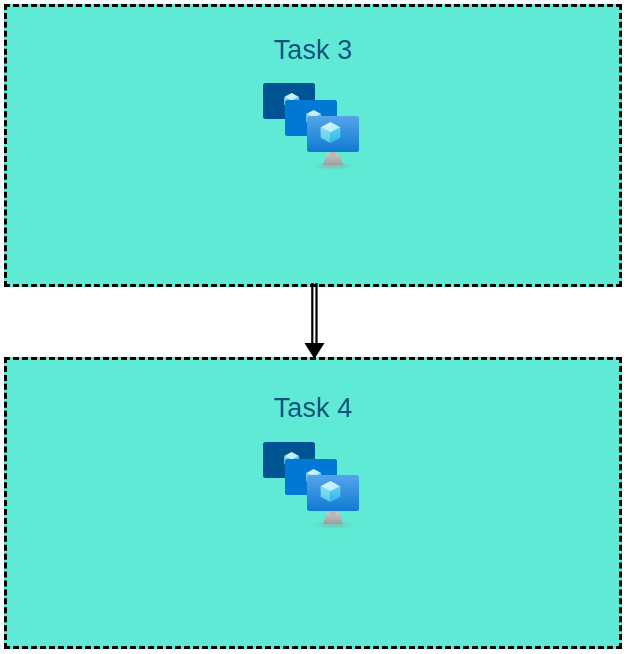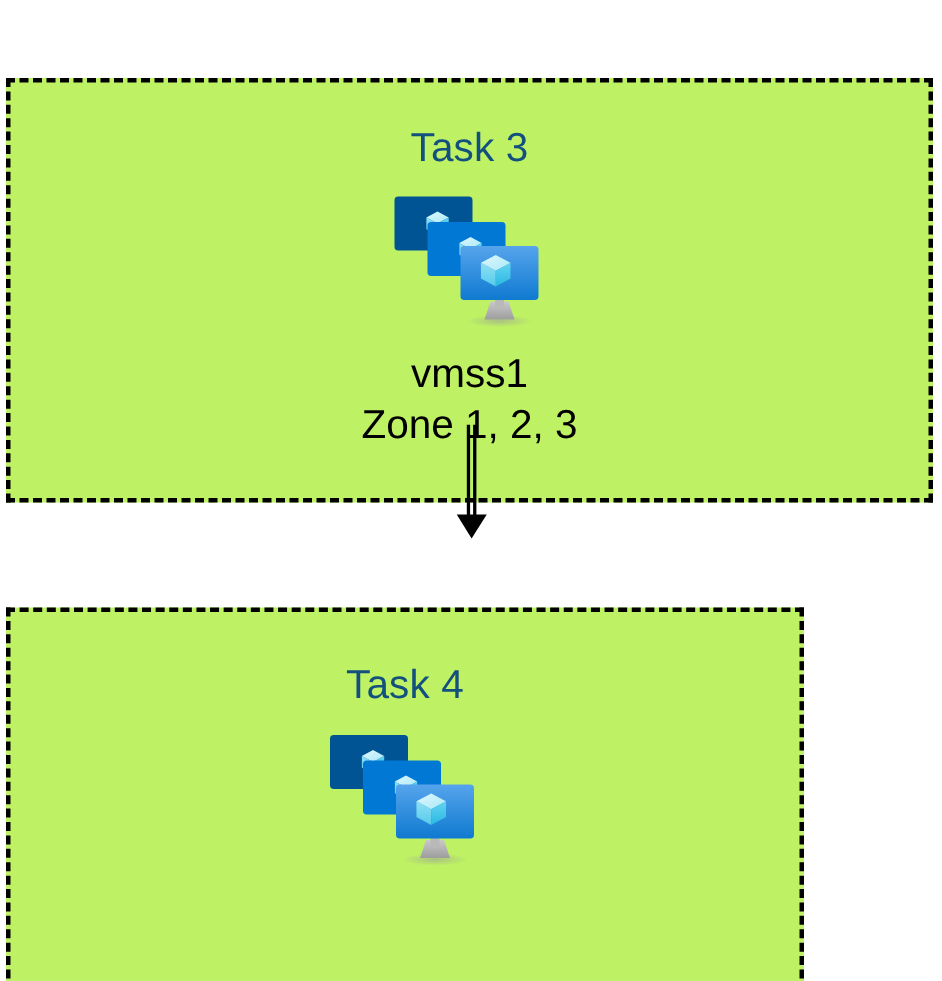--- a/index.html
+++ b/index.html
@@ -22,34 +22,33 @@
     top: 0;
     width: 628px;
     height: 654px;
     background: #ffffff;
   }
 
   
   .task-box {
     position: absolute;
     box-sizing: border-box;
-    background: #bef264;
+    background: #5eead4;
     border: 3px dashed #000000;
-    margin-top: 48px;
   }
   #task-box-3 {
     left: 4px;
     top: 4px;
     width: 618px;
     height: 283px;
   }
   #task-box-4 {
     left: 4px;
     top: 357px;
-    width: 532px;
+    width: 618px;
     height: 292px;
   }
 
   .box-inner {
     position: absolute;
     left: 0;
     right: 0;
     top: 0;
     bottom: 0;
     display: flex;
@@ -168,24 +167,20 @@
 
           <rect x="46" y="37" width="52" height="36" rx="2.5" fill="url(#frontScreen3)"></rect>
           <g transform="translate(58,43) scale(0.82)">
             <polygon points="14,0 26,6.4 14,12.8 2,6.4" fill="url(#cubeTopA3)"></polygon>
             <polygon points="2,6.4 14,12.8 14,25.6 2,19.2" fill="url(#cubeLeftA3)"></polygon>
             <polygon points="26,6.4 14,12.8 14,25.6 26,19.2" fill="url(#cubeRightA3)"></polygon>
           </g>
         </svg>
       </div>
 
-      <div class="task-caption">
-        <div>vmss1</div>
-        <div>Zone 1, 2, 3</div>
-      </div>
 
     </div>
   </div>
 
   <div id="connector">
     <svg viewBox="0 0 36 78" xmlns="http://www.w3.org/2000/svg">
 
       <rect x="15.2" y="0" width="2.2" height="62" fill="#000000"></rect>
       <rect x="19.4" y="0" width="2.2" height="62" fill="#000000"></rect>
 

